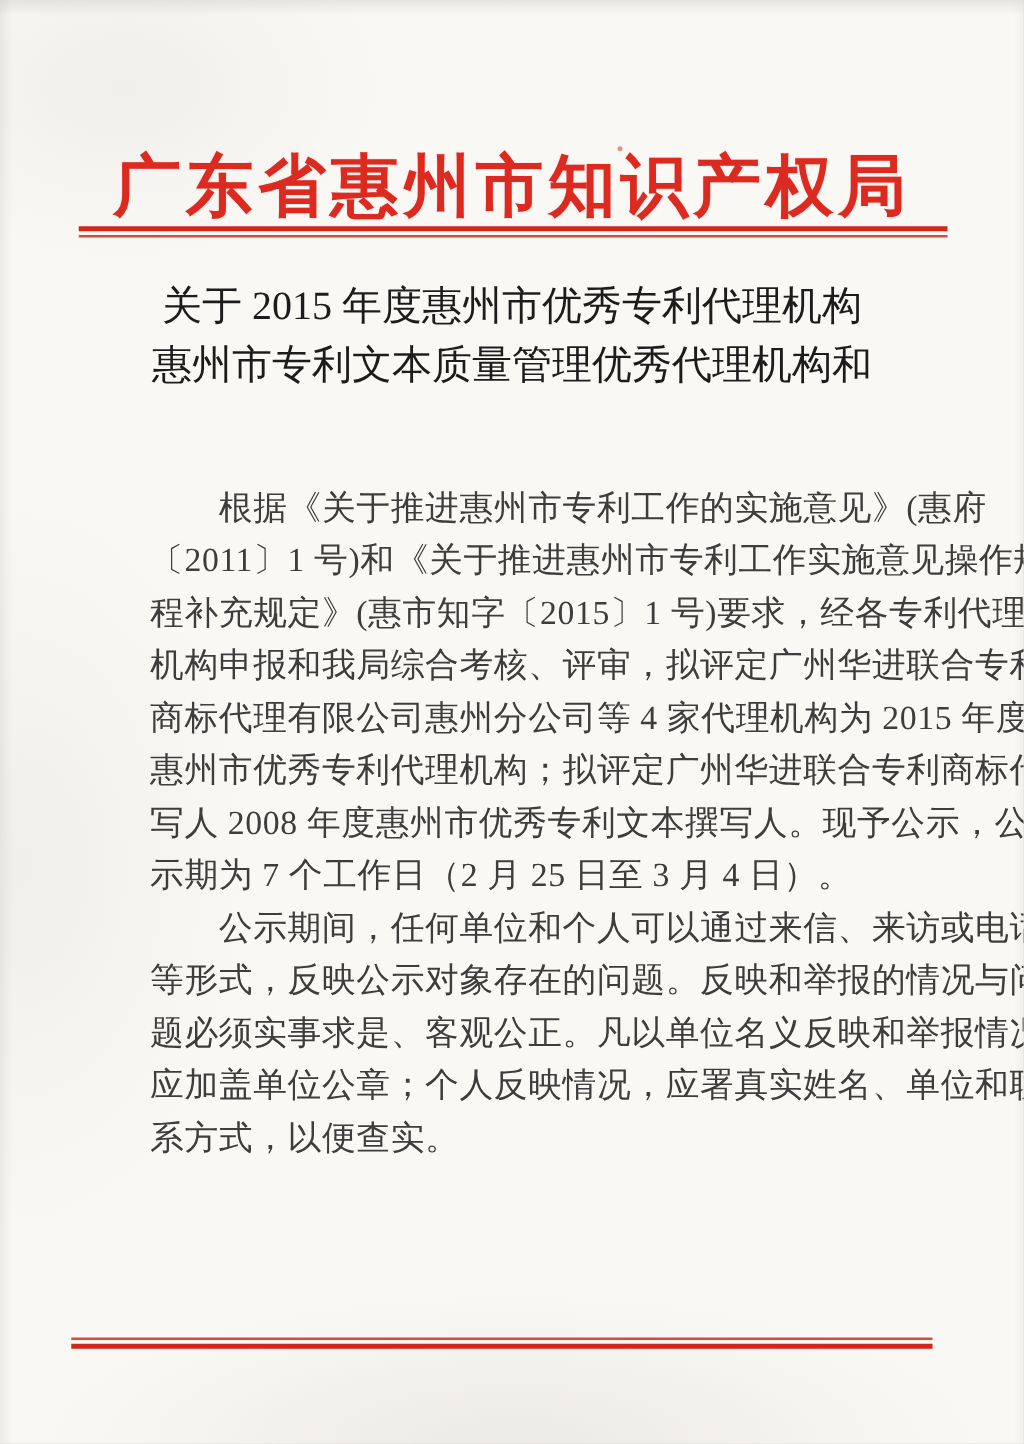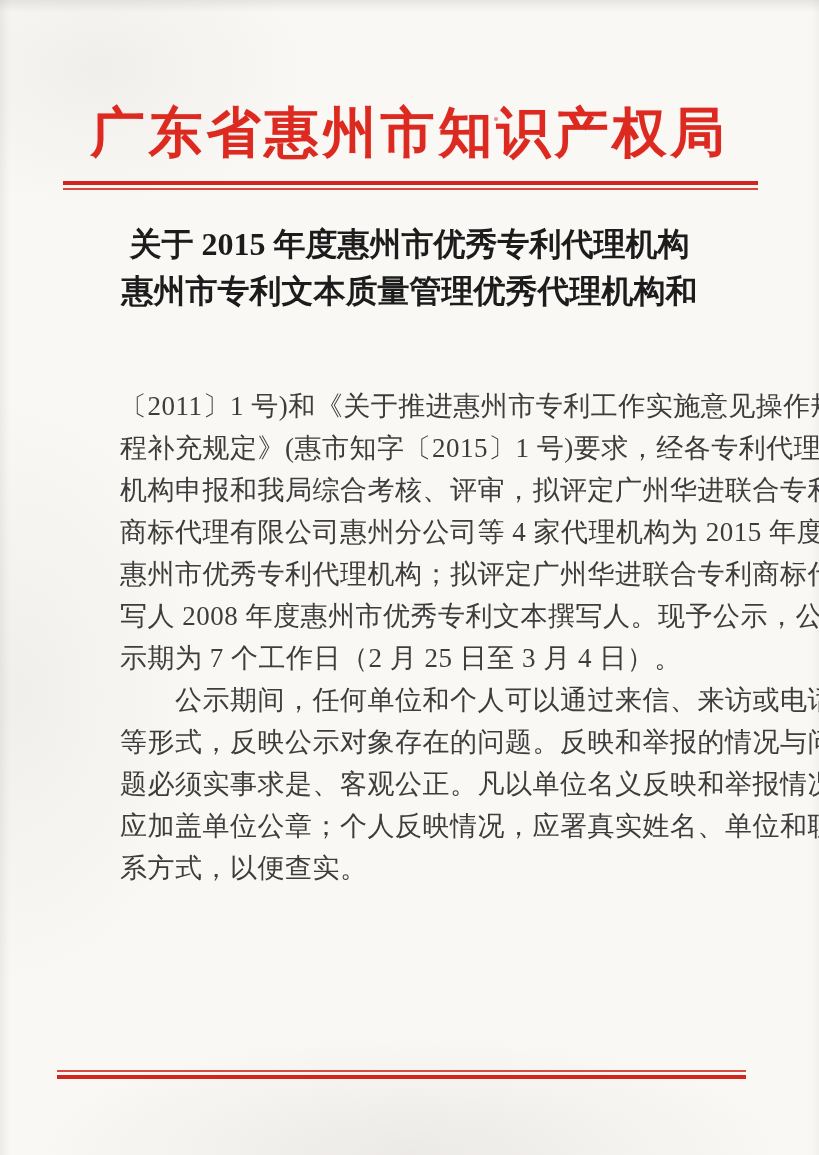--- a/index.html
+++ b/index.html
@@ -21,21 +21,21 @@
       radial-gradient(ellipse 500px 160px at 50% 100%, rgba(150,146,140,0.14), rgba(0,0,0,0) 75%),
       linear-gradient(to bottom, rgba(175,172,168,0.25) 0px, rgba(0,0,0,0) 12px),
       linear-gradient(to right, rgba(175,172,168,0.18) 0px, rgba(0,0,0,0) 10px),
       linear-gradient(to left, rgba(175,172,168,0.10) 0px, rgba(0,0,0,0) 8px);
   }
   .org-name {
     position: absolute;
     top: 104px;
     left: 0;
     right: 0;
-    margin: 0;
+    margin: 16px;
     text-align: center;
     font-size: 54px;
     line-height: 1.1;
     font-weight: 700;
     letter-spacing: 4px;
     color: #dc2a20;
     text-shadow: 0 0 1px rgba(220,42,32,0.35);
     white-space: nowrap;
   }
   .rule { position: absolute; }
@@ -48,21 +48,21 @@
   .rule-bottom .thick { height: 4px; background: #d2251b; }
   .doc-title {
     position: absolute;
     top: 221px;
     left: 40px;
     right: 40px;
     margin: 0;
     text-align: center;
     font-size: 32px;
     line-height: 47px;
-    font-weight: 700;
+    font-weight: 400;
     color: #1c1c1c;
   }
   .body-text {
     position: absolute;
     top: 385px;
     left: 120px;
     width: 601px;
     font-size: 27px;
     line-height: 42px;
     font-weight: 400;
@@ -95,20 +95,21 @@
     <div class="bar thick"></div>
     <div class="bar thin"></div>
   </div>
 
   <h2 class="doc-title">
     <div>关于 2015 年度惠州市优秀专利代理机构</div>
     <div>惠州市专利文本质量管理优秀代理机构和</div>
   </h2>
 
   <div class="body-text">
+    <div class="line indent">根据《关于推进惠州市专利工作的实施意见》(惠府</div>
     <div class="line">〔2011〕1 号)和《关于推进惠州市专利工作实施意见操作规</div>
     <div class="line">程补充规定》(惠市知字〔2015〕1 号)要求，经各专利代理</div>
     <div class="line">机构申报和我局综合考核、评审，拟评定广州华进联合专利</div>
     <div class="line">商标代理有限公司惠州分公司等 4 家代理机构为 2015 年度</div>
     <div class="line">惠州市优秀专利代理机构；拟评定广州华进联合专利商标代</div>
     <div class="line">写人 2008 年度惠州市优秀专利文本撰写人。现予公示，公</div>
     <div class="line para-end">示期为 7 个工作日（2 月 25 日至 3 月 4 日）。</div>
     <div class="line indent">公示期间，任何单位和个人可以通过来信、来访或电话</div>
     <div class="line">等形式，反映公示对象存在的问题。反映和举报的情况与问</div>
     <div class="line">题必须实事求是、客观公正。凡以单位名义反映和举报情况，</div>

